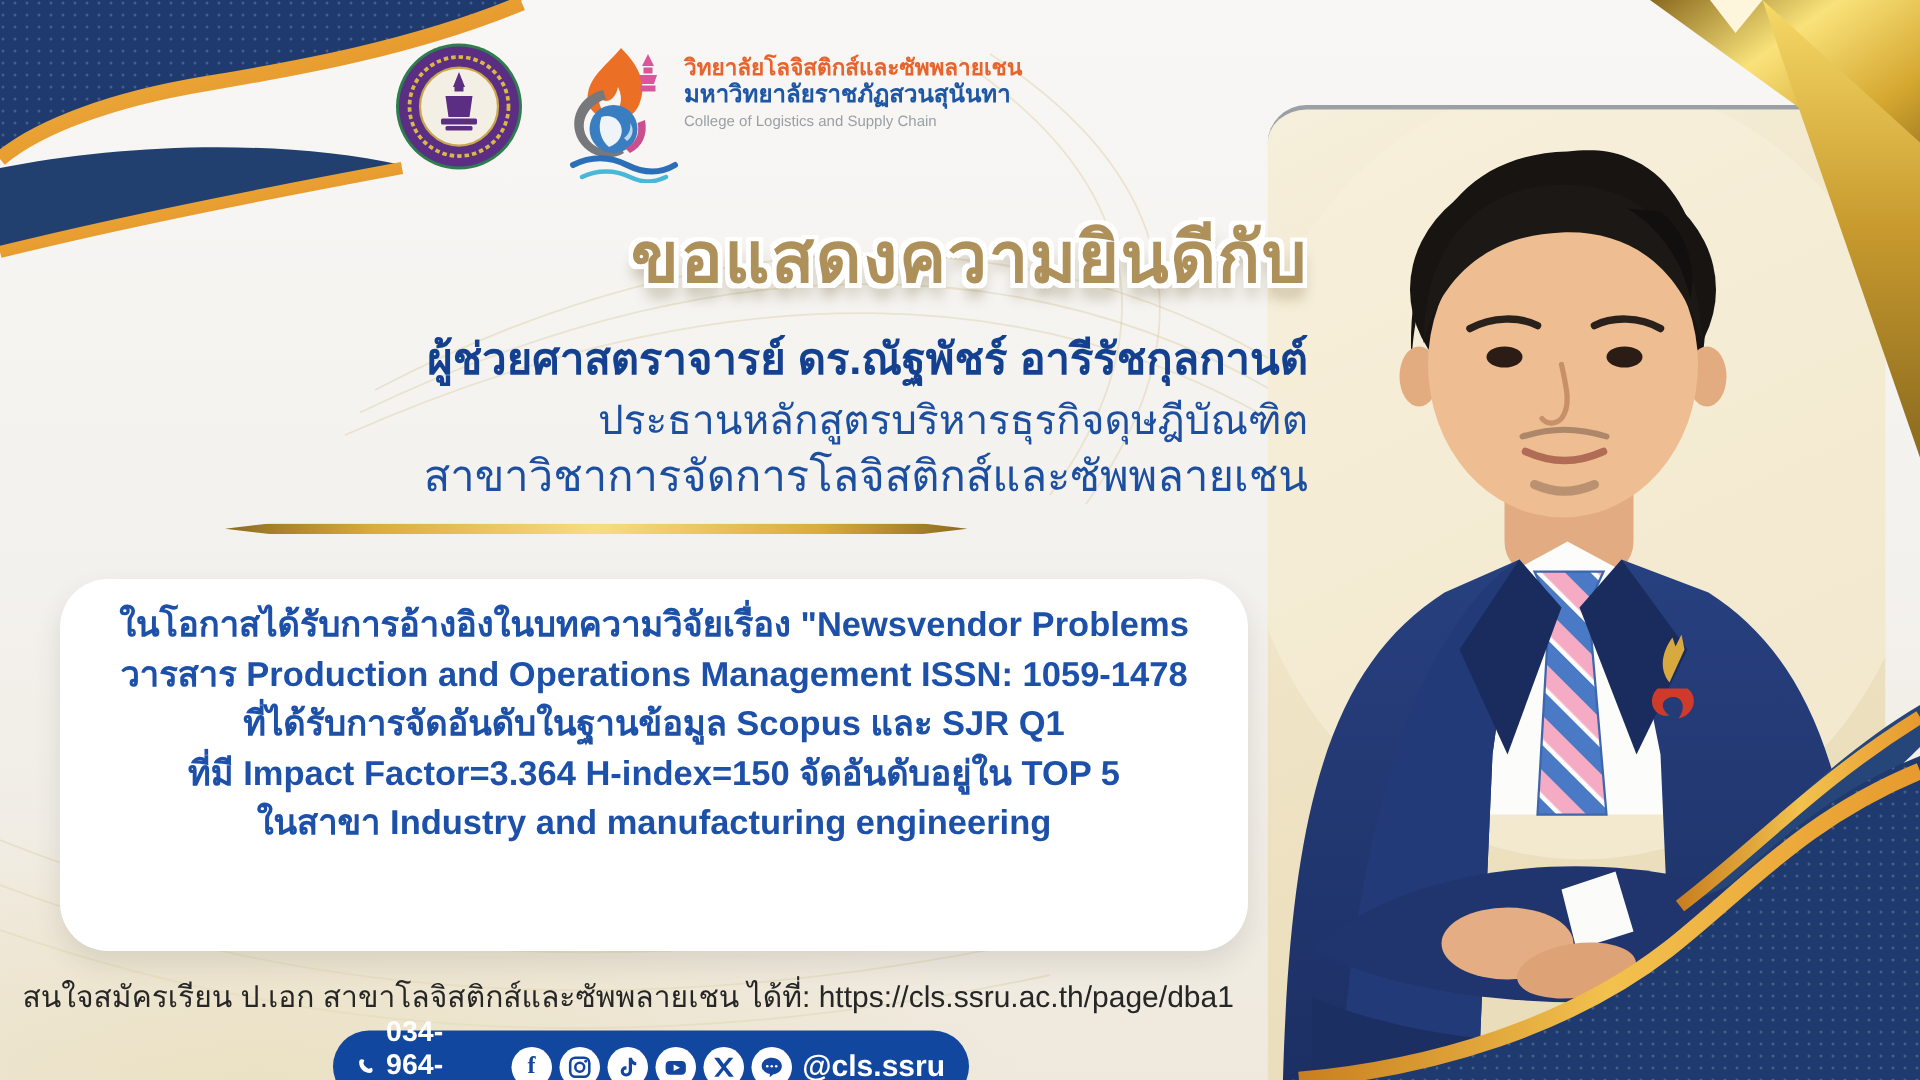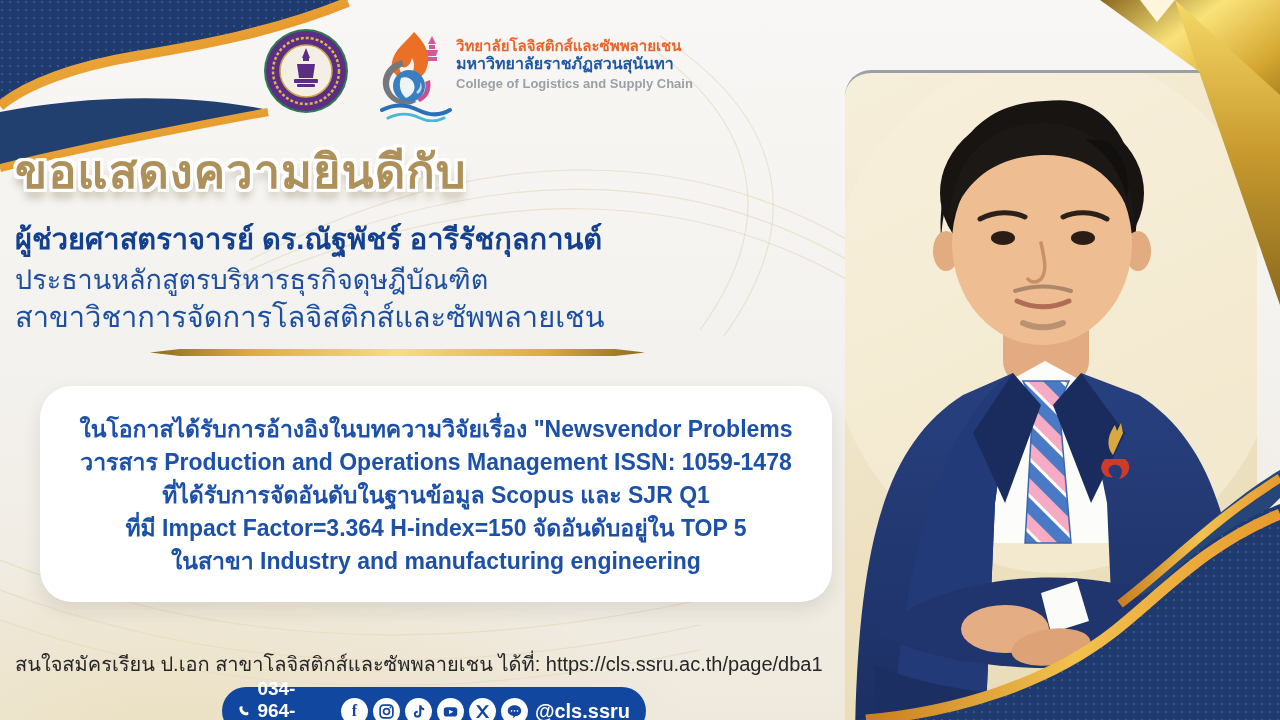--- a/index.html
+++ b/index.html
@@ -21,42 +21,42 @@
   .corner{position:absolute;z-index:3;pointer-events:none;}
   .corner.tl{left:0;top:0;}
   .corner.tr{right:0;top:0;}
   .corner.br{right:0;bottom:0;}
   
   .seal{position:absolute;left:263px;top:28px;z-index:4;}
   .flame-logo{position:absolute;left:368px;top:30px;z-index:4;}
   .logo-text{position:absolute;left:456px;top:37px;z-index:4;line-height:1.18;white-space:nowrap;}
   .logo-text .l1{color:#e8642c;font-size:15px;font-weight:bold;}
   .logo-text .l2{color:#1f57a5;font-size:16px;font-weight:bold;}
-  .logo-text .l3{color:#9aa0a6;font-size:13px;margin-top:2px;font-weight:bold;}
+  .logo-text .l3{color:#9aa0a6;font-size:10px;margin-top:2px;}
   
-  .col{position:absolute;left:15px;width:840px;text-align:left;z-index:4;}
+  .col{position:absolute;left:32px;width:840px;text-align:right;z-index:4;}
   .title{
     top:134px;font-size:47px;font-weight:bold;color:#ae905a;letter-spacing:1px;
     text-shadow:
       -3px -3px 0 #fff,3px -3px 0 #fff,-3px 3px 0 #fff,3px 3px 0 #fff,
       -3px 0 0 #fff,3px 0 0 #fff,0 -3px 0 #fff,0 3px 0 #fff,
       0 9px 9px rgba(90,70,20,.35);
   }
   .name{top:216px;font-size:29px;font-weight:bold;color:#14418f;}
   .pos1{top:258px;font-size:27px;color:#1c4fa0;}
   .pos2{top:294px;font-size:29px;color:#1c4fa0;}
   .divider{
     position:absolute;left:150px;top:349px;width:495px;height:7px;z-index:4;
     background:linear-gradient(90deg,#8a6a1f,#d9ad3c 20%,#f7dd82 50%,#d9ad3c 80%,#8a6a1f);
     clip-path:polygon(0 50%,6% 0,94% 0,100% 50%,94% 100%,6% 100%);
   }
   .cite-box{
-    position:absolute;left:40px;top:386px;width:792px;height:216px;z-index:4;
+    position:absolute;left:40px;top:386px;width:792px;height:248px;z-index:4;
     background:#ffffff;border-radius:32px;box-shadow:0 8px 18px rgba(60,60,60,.12);
-    padding-top:27px;text-align:center;
+    padding-top:14px;text-align:center;
   }
   .cite-box .ln{font-size:23px;font-weight:bold;color:#1d50a8;line-height:33px;}
   .info-line{position:absolute;left:15px;top:648px;width:840px;text-align:left;
     font-size:20px;color:#262626;z-index:4;}
   
   .pill{
     position:absolute;left:222px;top:687px;width:424px;height:48px;z-index:5;
     background:#11479f;border-radius:28px;display:flex;align-items:center;
     padding:0 16px;color:#fff;
   }

